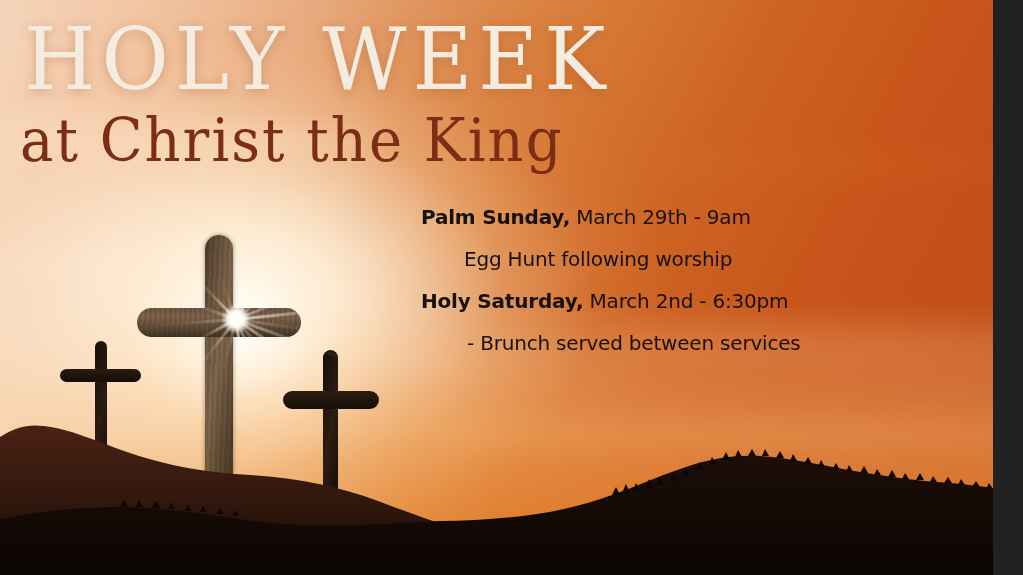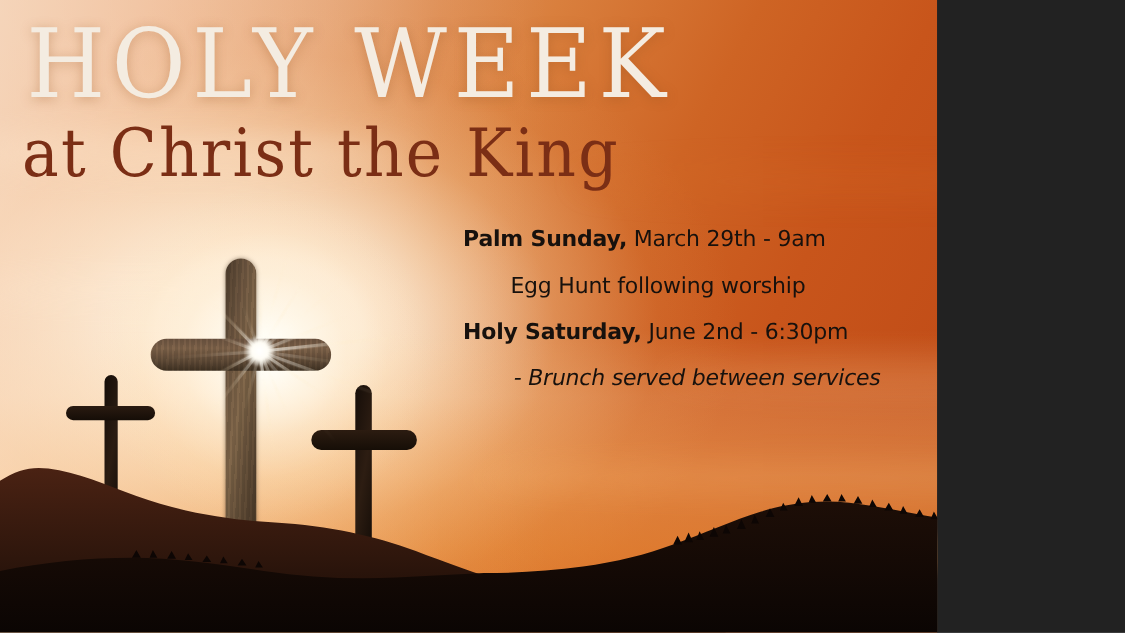--- a/index.html
+++ b/index.html
@@ -1,18 +1,18 @@
 <!DOCTYPE html>
 <html><head>
 <meta charset="utf-8">
 <style>
   html,body{margin:0;padding:0;background:#222;}
   #poster{
     position:relative;
-    width:852px;height:575px;
+    width:993px;height:575px;
     overflow:hidden;
     font-family:"Liberation Sans", sans-serif;
   }
 
   
   .sky-base{
     position:absolute;inset:0;
     background:
       radial-gradient(ellipse 520px 360px at 235px 300px,
         rgba(255,252,245,0.98) 0%,
@@ -190,21 +190,21 @@
   .sched-line{
     font-family:"DejaVu Sans", sans-serif;
     font-size:20px;
     line-height:42px;
     white-space:nowrap;
     letter-spacing:-0.2px;
   }
   .sched-line .ev{font-weight:700;}
   .sched-line.indent-1{padding-left:43px;}
   .sched-line.indent-2{padding-left:46px;}
-  .sched-line.indent-3{padding-left:46px;font-style:italic;}
+  .sched-line.indent-3{padding-left:46px;}
 </style>
 </head>
 <body>
 
 <div id="poster">
 
   <div class="sky-base"></div>
   <div class="sky-warm-lower"></div>
   <div class="sky-left-wash"></div>
   <div class="sky-streak s1"></div>
@@ -286,17 +286,17 @@
       </g>
     </svg>
   </div>
 
   <div id="title-holy-week">HOLY WEEK</div>
   <div id="title-subtitle">at Christ the King</div>
 
   <div id="schedule">
       <div class="sched-line"><span class="ev">Palm Sunday,</span><span> March 29th - 9am</span></div>
       <div class="sched-line indent-1"><span>Egg Hunt following worship</span></div>
-      <div class="sched-line"><span class="ev">Holy Saturday,</span><span> June 2nd - 6:30pm</span></div>
+      <div class="sched-line"><span class="ev">Holy Saturday,</span><span> March 2nd - 6:30pm</span></div>
       <div class="sched-line indent-3"><span>- Brunch served between services</span></div>
     </div>
 
 </div>
 
 </body></html>

